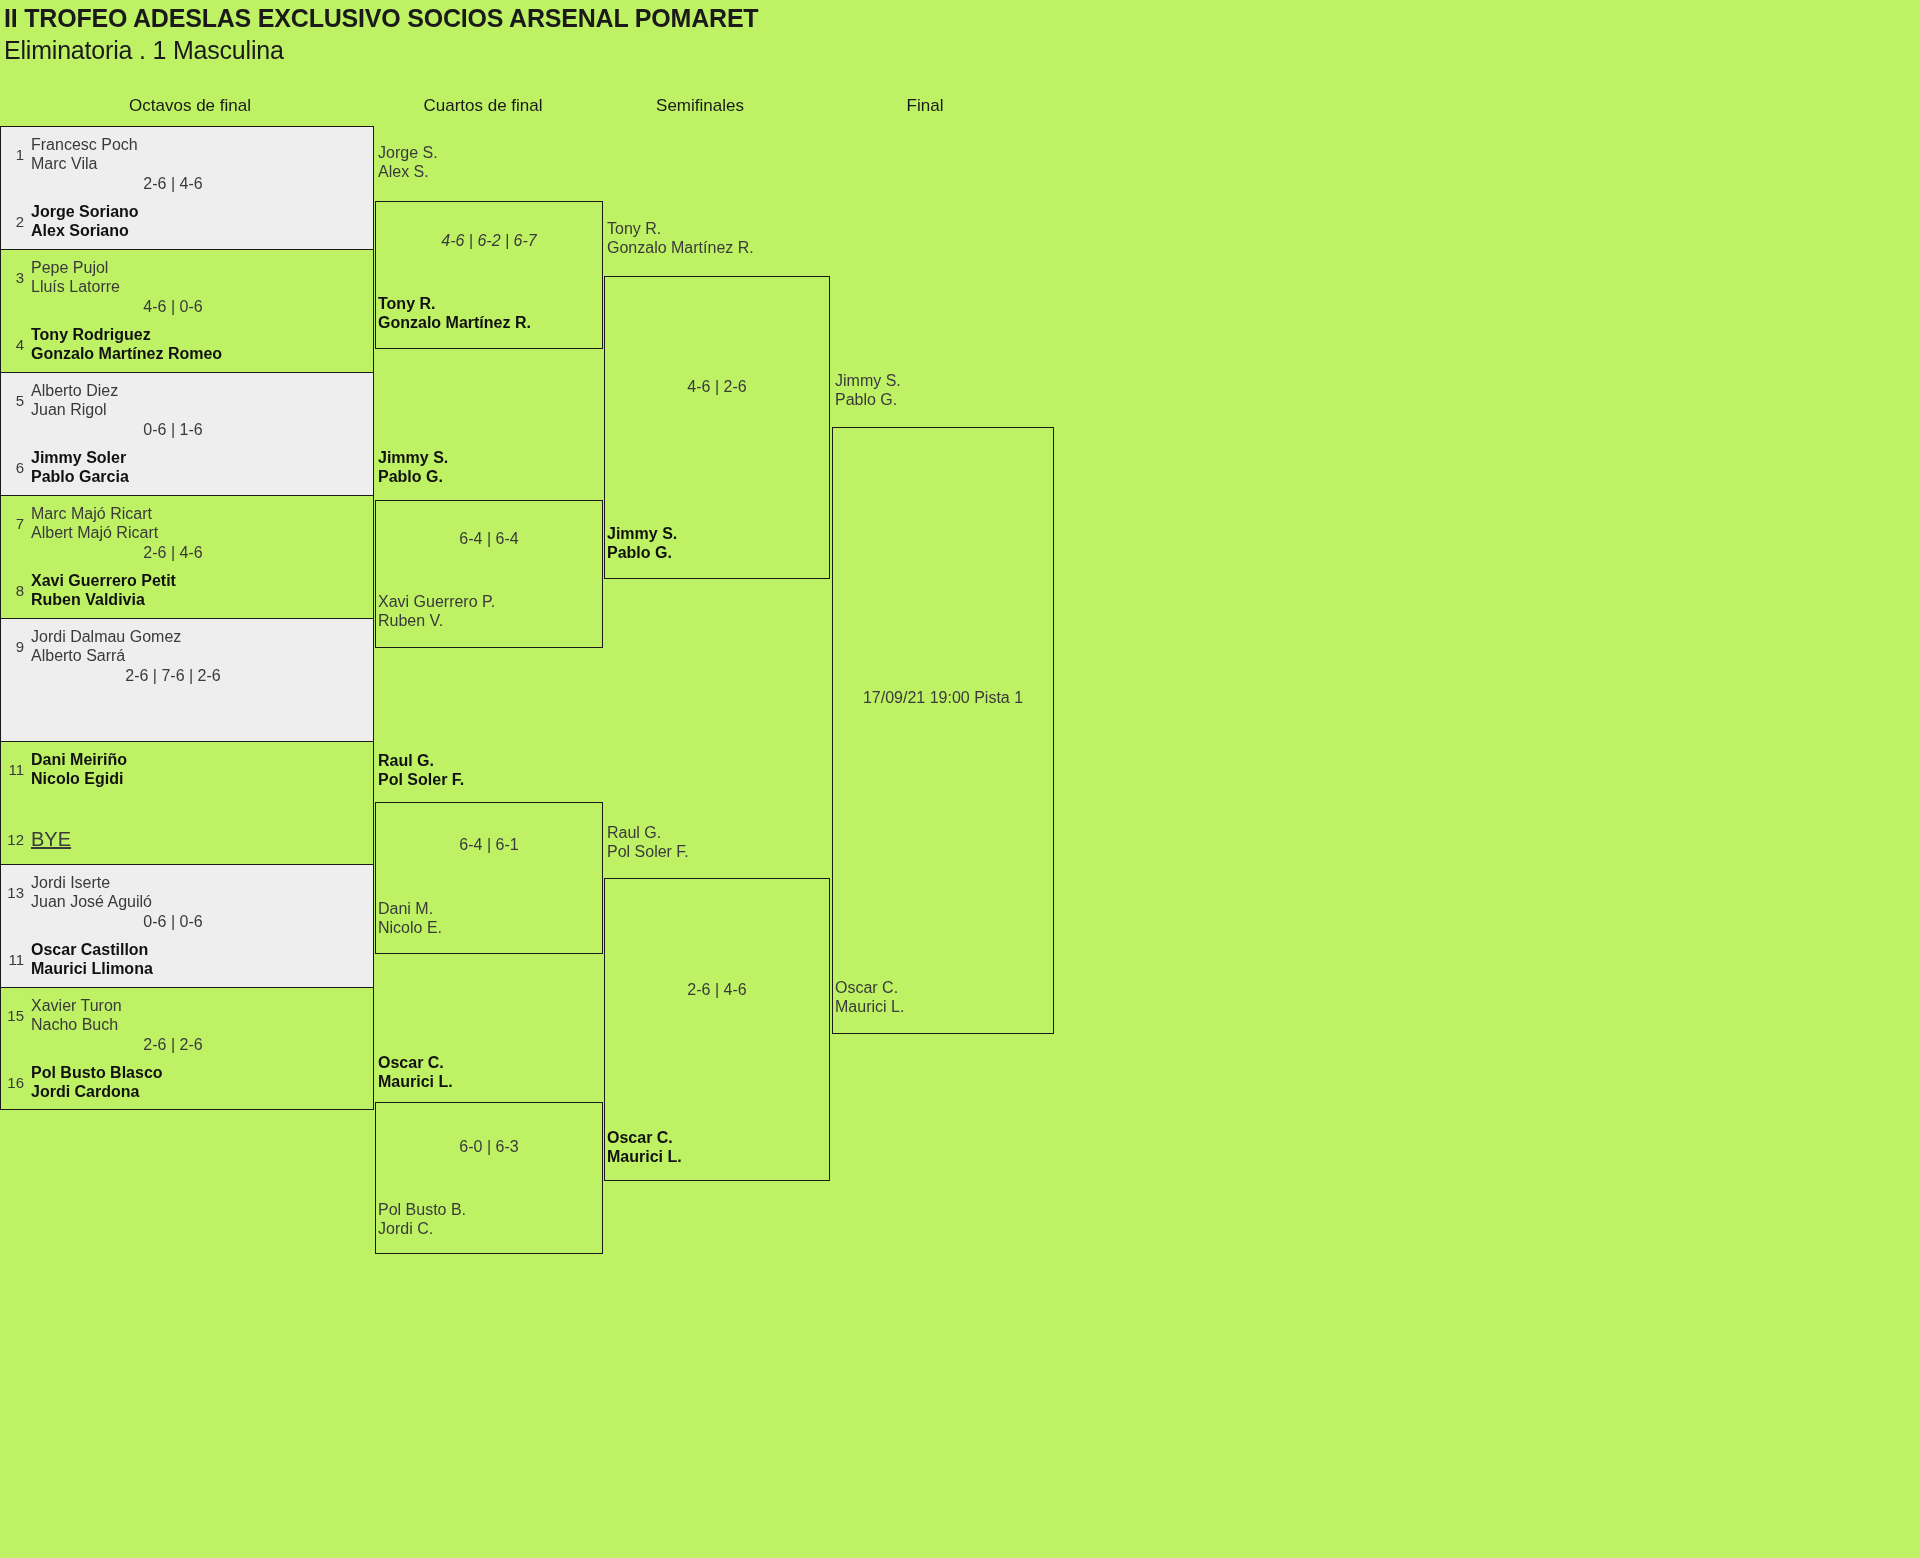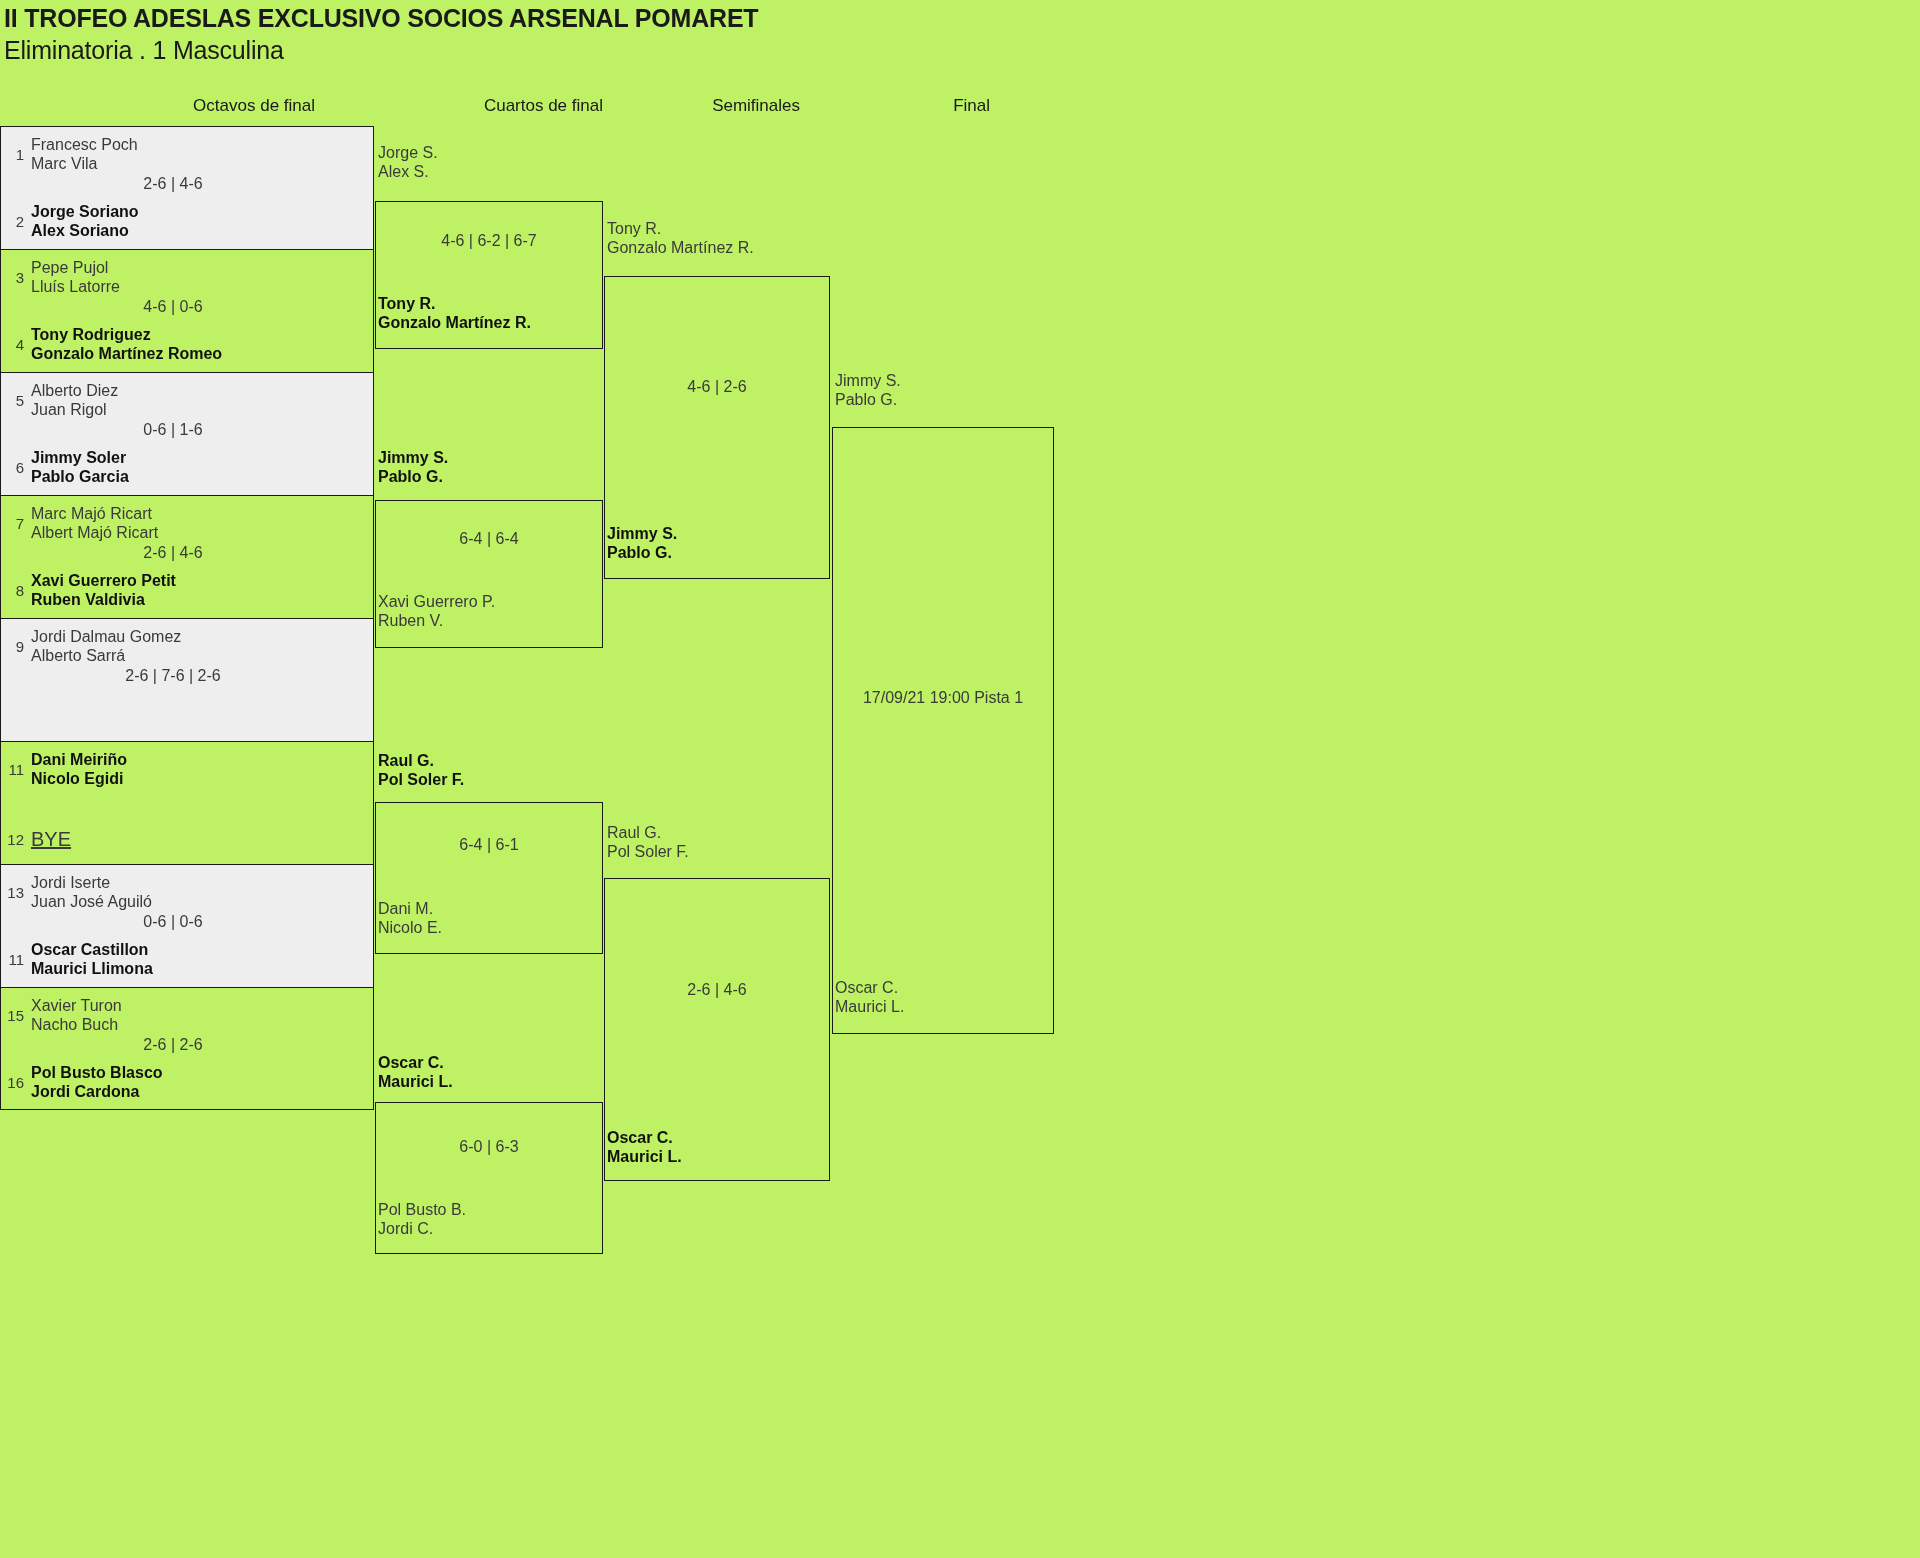--- a/index.html
+++ b/index.html
@@ -32,21 +32,21 @@
   
   .logo { position: absolute; right: 16px; top: 6px; width: 200px; height: 62px; }
 
   
   .round-head {
     position: absolute;
     font-size: 17px;
     font-weight: normal;
     color: #1a1a1a;
     white-space: nowrap;
-    text-align: right;
+    text-align: center;
   }
 
   
   .r16-col { position: absolute; left: 0px; top: 126px; width: 374px; }
   .r16-match {
     position: relative;
     width: 374px;
     height: 123px;
     border-top: 1px solid #1a1a1a;
     border-left: 1px solid #1a1a1a;
@@ -256,21 +256,21 @@
         </span>
       </div>
     </div>
   </div>
 
   <div class="labelpair" style="left:378px; top:143px;">
     <span class="nm">Jorge S.</span>
     <span class="nm">Alex S.</span>
   </div>
   <div class="box" style="left:375px; top:201px; width:228px; height:148px;"></div>
-  <div class="scorelbl" style="left:375px; top:232px; width:228px;">4-6 | 6-2 | 6-7</div>
+  <div class="scorelbl" style="left:375px; top:232px; width:228px;font-style:italic;">4-6 | 6-2 | 6-7</div>
   <div class="labelpair win" style="left:378px; top:294px;">
     <span class="nm">Tony R.</span>
     <span class="nm">Gonzalo Martínez R.</span>
   </div>
 
   <div class="labelpair win" style="left:378px; top:448px;">
     <span class="nm">Jimmy S.</span>
     <span class="nm">Pablo G.</span>
   </div>
   <div class="box" style="left:375px; top:500px; width:228px; height:148px;"></div>

